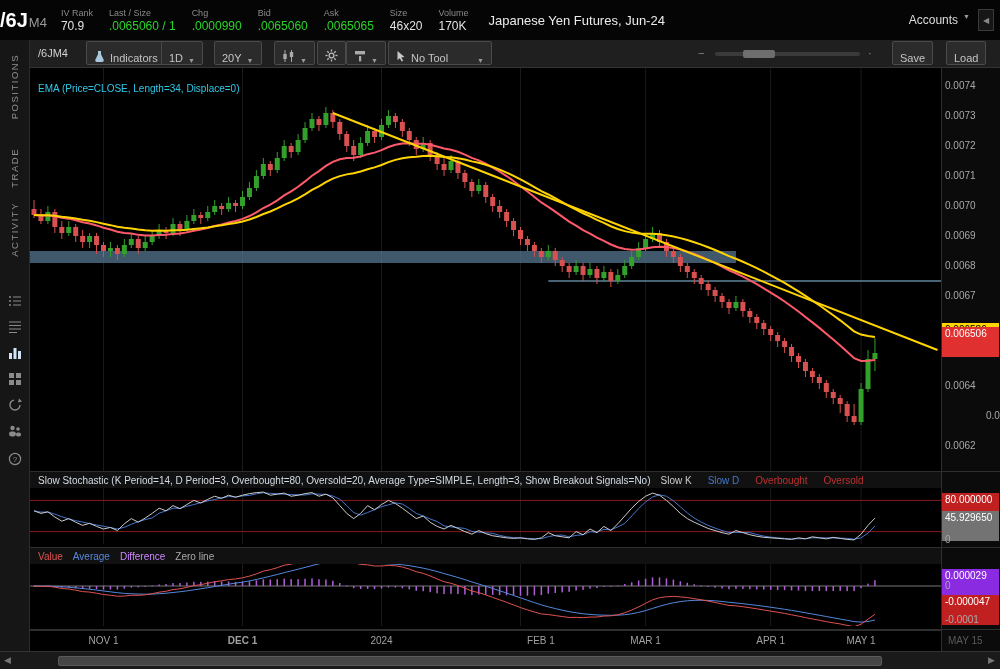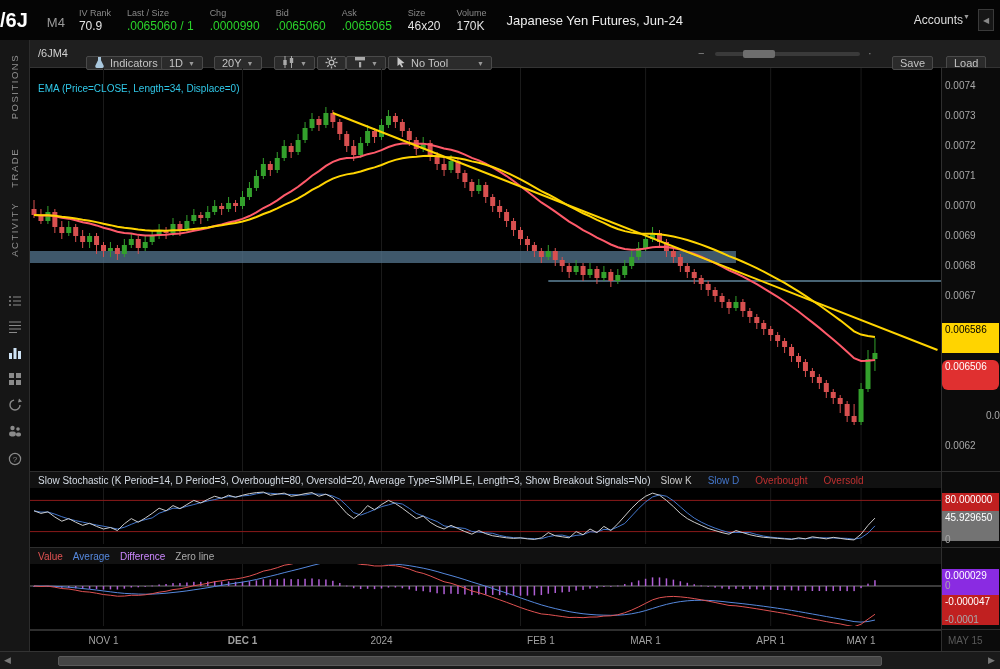--- a/index.html
+++ b/index.html
@@ -4,40 +4,40 @@
 <style>
   *{margin:0;padding:0;box-sizing:border-box}
   html,body{background:#000}
   body{font-family:"Liberation Sans",sans-serif;color:#ccc}
   #app{position:relative;width:1000px;height:669px;background:#000;overflow:hidden}
 
   
   #header{position:absolute;left:0;top:0;width:1000px;height:40px;background:#050505;display:flex;align-items:center;}
   #symbol-block{display:flex;align-items:baseline;margin-right:14px}
   #symbol-main{font-size:20px;font-weight:bold;color:#fff}
-  #symbol-suffix{font-size:13px;color:#9a9a9a;margin-left:19px}
+  #symbol-suffix{font-size:13px;color:#9a9a9a;margin-left:1px}
   #header-fields{display:flex;align-items:center}
   .hfield{margin-right:16px}
   .hlabel{font-size:9px;color:#8a8a8a;white-space:nowrap}
   .hvalue{font-size:12px;color:#e2e2e2;margin-top:1px;white-space:nowrap}
   .hvalue.green{color:#2ad42a}
   #header-desc{font-size:13px;color:#ececec;margin-left:4px;white-space:nowrap}
   #header-right{margin-left:auto;display:flex;align-items:center;gap:8px;padding-right:6px}
-  #accounts{display:flex;align-items:flex-start;font-size:12px;color:#ddd;cursor:pointer}
+  #accounts{display:flex;align-items:flex-start;gap:5px;font-size:12px;color:#ddd;cursor:pointer}
   .dd-arrow{font-size:7px;color:#999}
   #collapse-btn{width:16px;height:22px;border:1px solid #3a3a3a;background:#161616;color:#888;font-size:8px;display:flex;align-items:center;justify-content:center}
 
   
   #sidebar{position:absolute;left:0;top:40px;width:30px;height:629px;background:#161616;border-right:1px solid #2c2c2c}
   .vtab{writing-mode:vertical-rl;transform:rotate(180deg);font-size:9.5px;letter-spacing:1.5px;color:#909090;position:absolute;left:9px;cursor:pointer}
   .side-icon{position:absolute;left:8px;width:14px;height:14px;cursor:pointer}
 
   
   #toolbar{position:absolute;left:30px;top:40px;width:970px;height:28px;background:#1f1f1f;border-bottom:1px solid #333}
-  .tbtn{position:absolute;top:16px;height:14px;background:#2b2b2b;border:1px solid #4a4a4a;border-radius:2px;font-size:11px;color:#c4c4c4;display:flex;align-items:center;gap:5px;padding:0 7px;cursor:pointer;white-space:nowrap}
+  .tbtn{position:absolute;top:1px;height:24px;background:#2b2b2b;border:1px solid #4a4a4a;border-radius:2px;font-size:11px;color:#c4c4c4;display:flex;align-items:flex-end;gap:5px;padding:0 7px;cursor:pointer;white-space:nowrap}
   #tb-symbol{position:absolute;left:8px;top:7px;font-size:11px;color:#d0d0d0}
   #zoom-track{position:absolute;left:685px;top:12px;width:145px;height:4px;background:#3a3a3a;border-radius:2px}
   #zoom-thumb{position:absolute;left:28px;top:-2px;width:32px;height:8px;background:#6e6e6e;border-radius:2px;cursor:pointer}
   .zoom-sign{position:absolute;top:7px;font-size:11px;color:#8a8a8a}
 
   
   .divider{position:absolute;left:30px;width:970px;height:1px;background:#2e2e2e}
   #right-axis{position:absolute;left:941px;top:68px;width:59px;height:583px;background:#0b0b0b;border-left:1px solid #2e2e2e}
   .ylab{position:absolute;left:945px;font-size:10px;color:#a8a8a8;height:12px;line-height:12px}
   .badge{position:absolute;left:942px;width:57px;height:30px;font-size:10px;line-height:14px;padding-left:3px;white-space:nowrap}
@@ -694,21 +694,21 @@
     <div class="ylab" style="top: 140px;">0.0072</div>
     <div class="ylab" style="top: 170px;">0.0071</div>
     <div class="ylab" style="top: 200px;">0.0070</div>
     <div class="ylab" style="top: 230px;">0.0069</div>
     <div class="ylab" style="top: 260px;">0.0068</div>
     <div class="ylab" style="top: 290px;">0.0067</div>
     <div class="ylab" style="top: 380px;">0.0064</div>
     <div class="ylab" style="top: 410px; margin-left: 41px;">0.0063</div>
     <div class="ylab" style="top: 440px;">0.0062</div>
     <div class="badge" style="top: 323.2px; background: rgb(255, 212, 0); color: rgb(0, 0, 0);">0.006586</div>
-    <div class="badge" style="top: 360px; background: rgb(224, 48, 48); color: rgb(255, 255, 255); border-radius: 6px;">0.006506</div>
+    <div class="badge" style="top: 327px; background: rgb(224, 48, 48); color: rgb(255, 255, 255);">0.006506</div>
     <div class="badge" style="top: 493.4px; background: rgb(192, 32, 32); color: rgb(255, 255, 255);">80.000000</div>
     <div class="badge" style="top: 511.116px; background: #737373; color: rgb(255, 255, 255);">45.929650</div>
     <div class="ylab" style="top: 534px;">0</div>
     <div class="badge" style="top: 569.14px; background: rgb(138, 43, 226); color: rgb(255, 255, 255);">0.000029</div>
     <div class="badge" style="top: 594.98px; background: rgb(192, 32, 32); color: rgb(255, 255, 255);">-0.000047</div>
     <div class="ylab" style="top: 580px;">0</div>
     <div class="ylab" style="top: 614px;">-0.0001</div>
   </div>
 
 </body></html>

